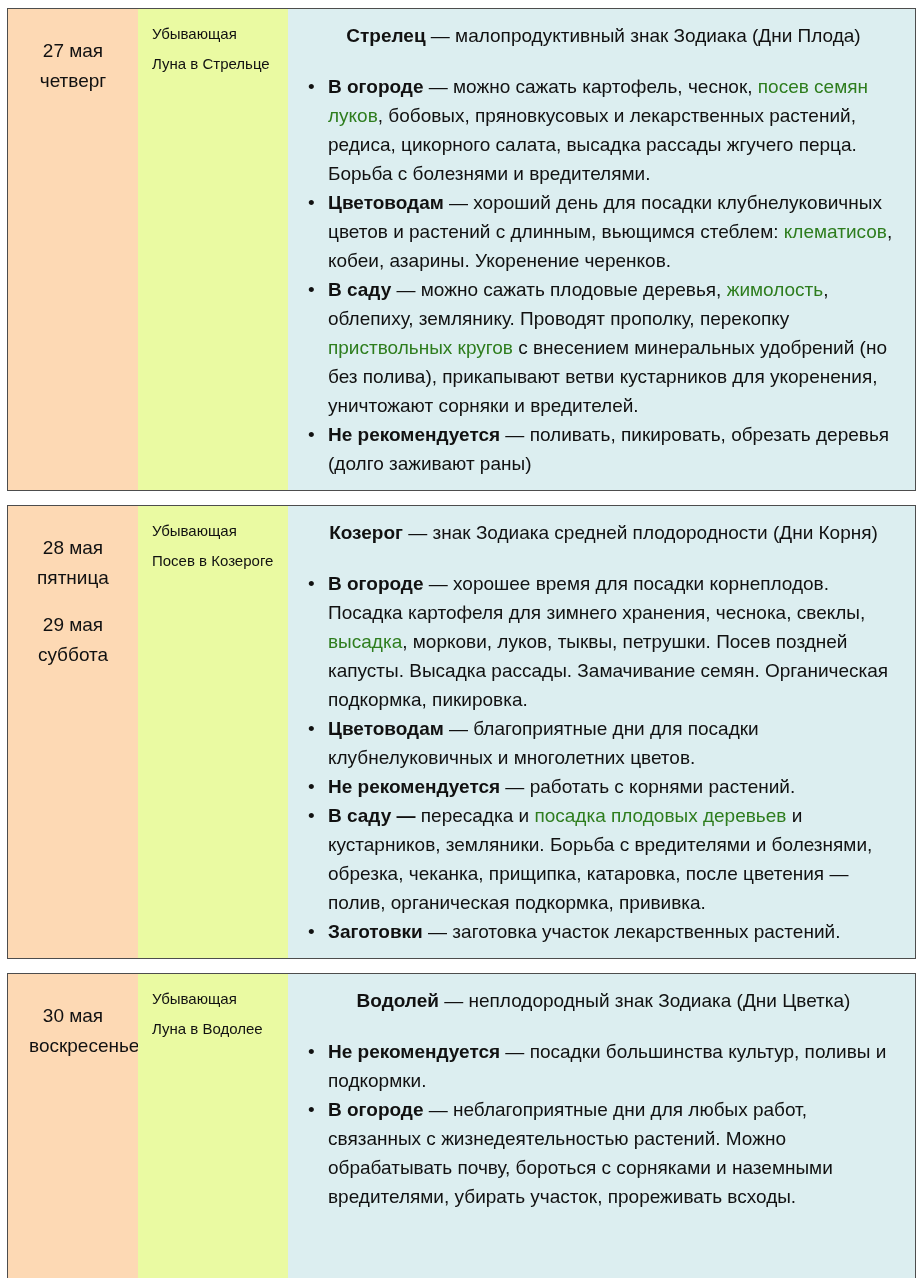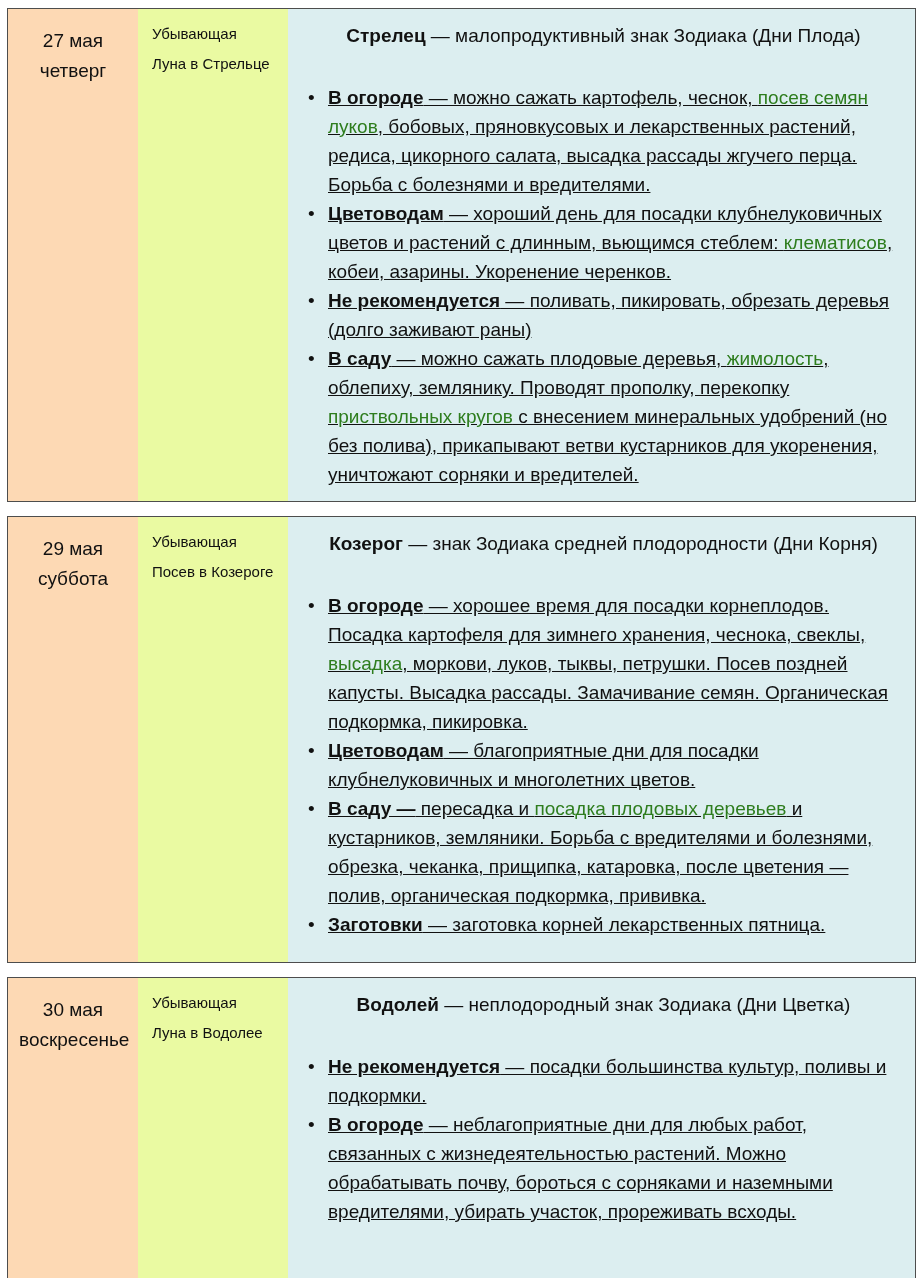--- a/index.html
+++ b/index.html
@@ -32,21 +32,21 @@
   .sec-2{min-height:447px;}
   .sec-3{min-height:314px;}
 
   .cell-date{
     background:var(--peach);
     text-align:center;
     padding:10px 4px;
     font-size:19px;
     line-height:30px;
   }
-  .cell-date p{margin:7px;}
+  .cell-date p{margin:17px;}
   .cell-date p + p{margin-top:12px;}
 
   .cell-moon{
     background:var(--yellow);
     text-align:left;
     padding:10px 14px;
     font-size:15px;
     line-height:30px;
   }
 
@@ -55,23 +55,22 @@
     padding:12px 14px 12px 18px;
     font-size:19px;
     line-height:29px;
   }
   .zodiac-header{
     text-align:center;
     margin:0;
   }
   .rec-list{
     list-style:none;
-    margin:33px 0 0 0;
+    margin:22px 0 0 0;
     padding:0;
-    text-decoration:underline;
   }
   .rec-list li{
     position:relative;
     padding-left:22px;
   }
   .rec-list li::before{
     content:"\2022";
     position:absolute;
     left:2px;
     top:0;
@@ -87,38 +86,40 @@
   <div class="section sec-1">
     <div class="cell-date">
         <p>27 мая четверг</p>
       </div>
     <div class="cell-moon">Убывающая Луна в Стрельце</div>
     <div class="cell-details">
       <p class="zodiac-header"><span class="b">Стрелец</span><span> — малопродуктивный знак Зодиака (Дни Плода)</span></p>
       <ul class="rec-list">
           <li><span class="b">В огороде</span><span> — можно сажать картофель, чеснок, </span><span class="g">посев семян луков</span><span>, бобовых, пряновкусовых и лекарственных растений, редиса, цикорного салата, высадка рассады жгучего перца. Борьба с болезнями и вредителями.</span></li>
           <li><span class="b">Цветоводам</span><span> — хороший день для посадки клубнелуковичных цветов и растений с длинным, вьющимся стеблем: </span><span class="g">клематисов</span><span>, кобеи, азарины. Укоренение черенков.</span></li>
+          <li><span class="b">В саду</span><span> — можно сажать плодовые деревья, </span><span class="g">жимолость</span><span>, облепиху, землянику. Проводят прополку, перекопку </span><span class="g">приствольных кругов</span><span> с внесением минеральных удобрений (но без полива), прикапывают ветви кустарников для укоренения, уничтожают сорняки и вредителей.</span></li>
           <li><span class="b">Не рекомендуется</span><span> — поливать, пикировать, обрезать деревья (долго заживают раны)</span></li>
-          <li><span class="b">В саду</span><span> — можно сажать плодовые деревья, </span><span class="g">жимолость</span><span>, облепиху, землянику. Проводят прополку, перекопку </span><span class="g">приствольных кругов</span><span> с внесением минеральных удобрений (но без полива), прикапывают ветви кустарников для укоренения, уничтожают сорняки и вредителей.</span></li>
         </ul>
     </div>
   </div>
 
   <div class="section sec-2">
     <div class="cell-date">
+        <p>28 мая пятница</p>
         <p>29 мая суббота</p>
       </div>
     <div class="cell-moon">Убывающая Посев в Козероге</div>
     <div class="cell-details">
       <p class="zodiac-header"><span class="b">Козерог</span><span> — знак Зодиака средней плодородности (Дни Корня)</span></p>
       <ul class="rec-list">
           <li><span class="b">В огороде</span><span> — хорошее время для посадки корнеплодов. Посадка картофеля для зимнего хранения, чеснока, свеклы, </span><span class="g">высадка</span><span>, моркови, луков, тыквы, петрушки. Посев поздней капусты. Высадка рассады. Замачивание семян. Органическая подкормка, пикировка.</span></li>
           <li><span class="b">Цветоводам</span><span> — благоприятные дни для посадки клубнелуковичных и многолетних цветов.</span></li>
+          <li><span class="b">Не рекомендуется</span><span> — работать с корнями растений.</span></li>
           <li><span class="b">В саду —</span><span> пересадка и </span><span class="g">посадка плодовых деревьев</span><span> и кустарников, земляники. Борьба с вредителями и болезнями, обрезка, чеканка, прищипка, катаровка, после цветения — полив, органическая подкормка, прививка.</span></li>
-          <li><span class="b">Заготовки</span><span> — заготовка корней лекарственных пятница.</span></li>
+          <li><span class="b">Заготовки</span><span> — заготовка участок лекарственных растений.</span></li>
         </ul>
     </div>
   </div>
 
   <div class="section sec-3">
     <div class="cell-date">
         <p>30 мая воскресенье</p>
       </div>
     <div class="cell-moon">Убывающая Луна в Водолее</div>
     <div class="cell-details">

